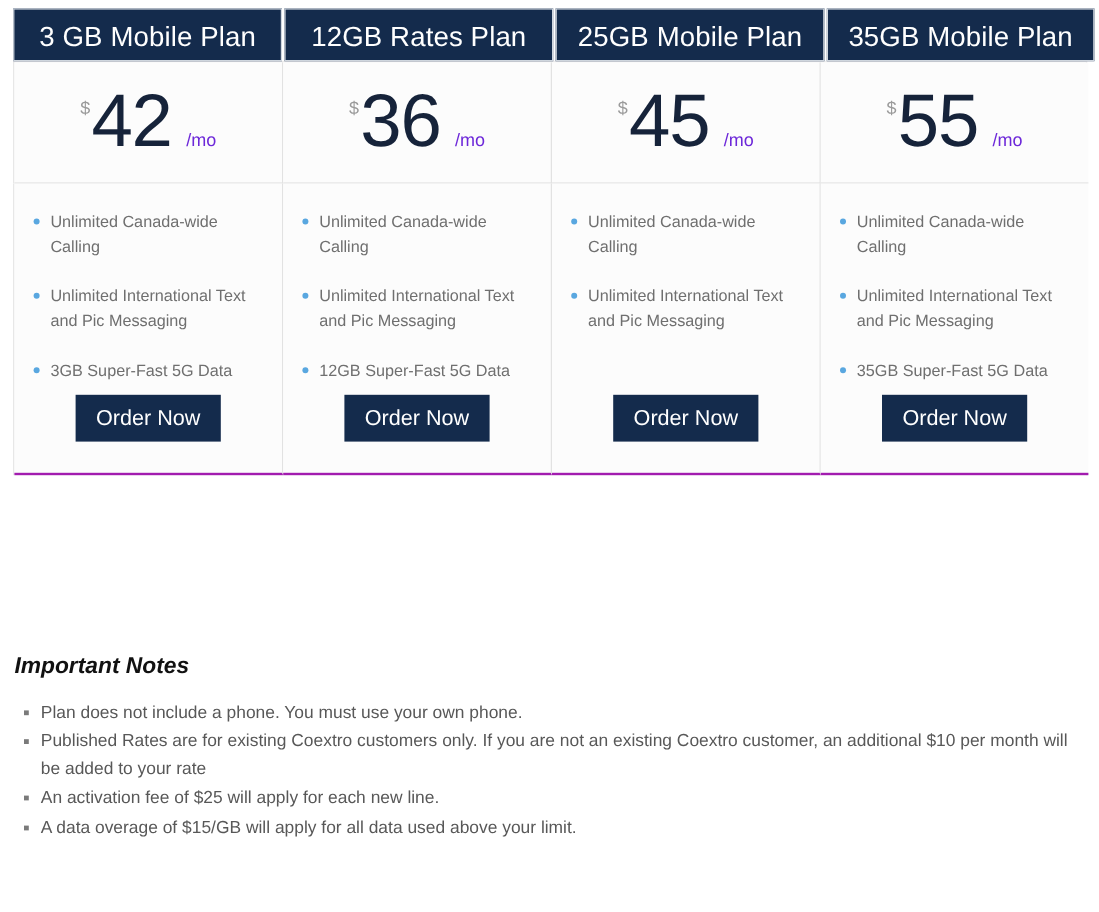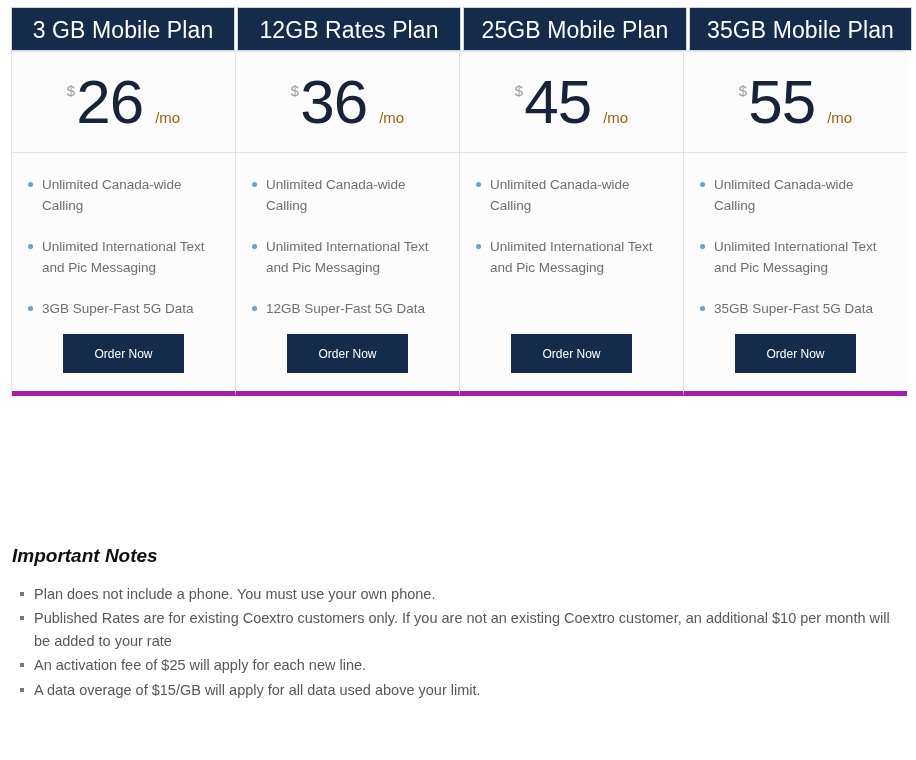--- a/index.html
+++ b/index.html
@@ -74,31 +74,31 @@
   }
   .amount {
     font-size: 62px;
     font-weight: 300;
     color: #16233a;
     letter-spacing: -1px;
     line-height: .95;
   }
   .per {
     font-size: 15px;
-    color: #a16207;
+    color: #6d28d9;
     align-self: flex-end;
     margin-bottom: 6px;
     margin-left: 12px;
   }
 
   .feature-cell {
     height: 243px;
     padding: 22px 16px 9px 16px;
     position: relative;
-    border-bottom: 5px solid #a21caf;
+    border-bottom: 2px solid #a21caf;
   }
   .feature-list { list-style: none; margin: 0; padding: 0; }
   .feature-list li {
     position: relative;
     padding-left: 14px;
     margin-bottom: 20px;
     font-size: 13.5px;
     line-height: 1.55;
     color: #6f6f6f;
   }
@@ -108,28 +108,28 @@
     left: 0; top: 7px;
     width: 5px; height: 5px;
     border-radius: 50%;
     background: #59a7e0;
   }
 
   .order-btn {
     position: absolute;
     left: 0; right: 0;
     bottom: 18px;
-    margin: 0 auto;
+    margin: 8px auto;
     width: 121px;
     height: 39px;
     background: #142b4c;
     color: #ffffff;
     border: none;
     font-family: "Liberation Sans", sans-serif;
-    font-size: 12px;
+    font-size: 18px;
     cursor: pointer;
     display: block;
   }
 
   
   .notes {
     position: absolute;
     left: 12px; top: 545px;
     width: 890px;
   }
@@ -178,21 +178,21 @@
       </div>
       <div class="plan-col last">
         <div class="plan-header">35GB Mobile Plan</div>
       </div>
     </div>
 
     <div class="body-row price-row">
       <div class="cell price-cell">
         <div class="price-inner">
           <span class="currency">$</span>
-          <span class="amount">26</span>
+          <span class="amount">42</span>
           <span class="per">/mo</span>
         </div>
       </div>
       <div class="cell price-cell">
         <div class="price-inner">
           <span class="currency">$</span>
           <span class="amount">36</span>
           <span class="per">/mo</span>
         </div>
       </div>

